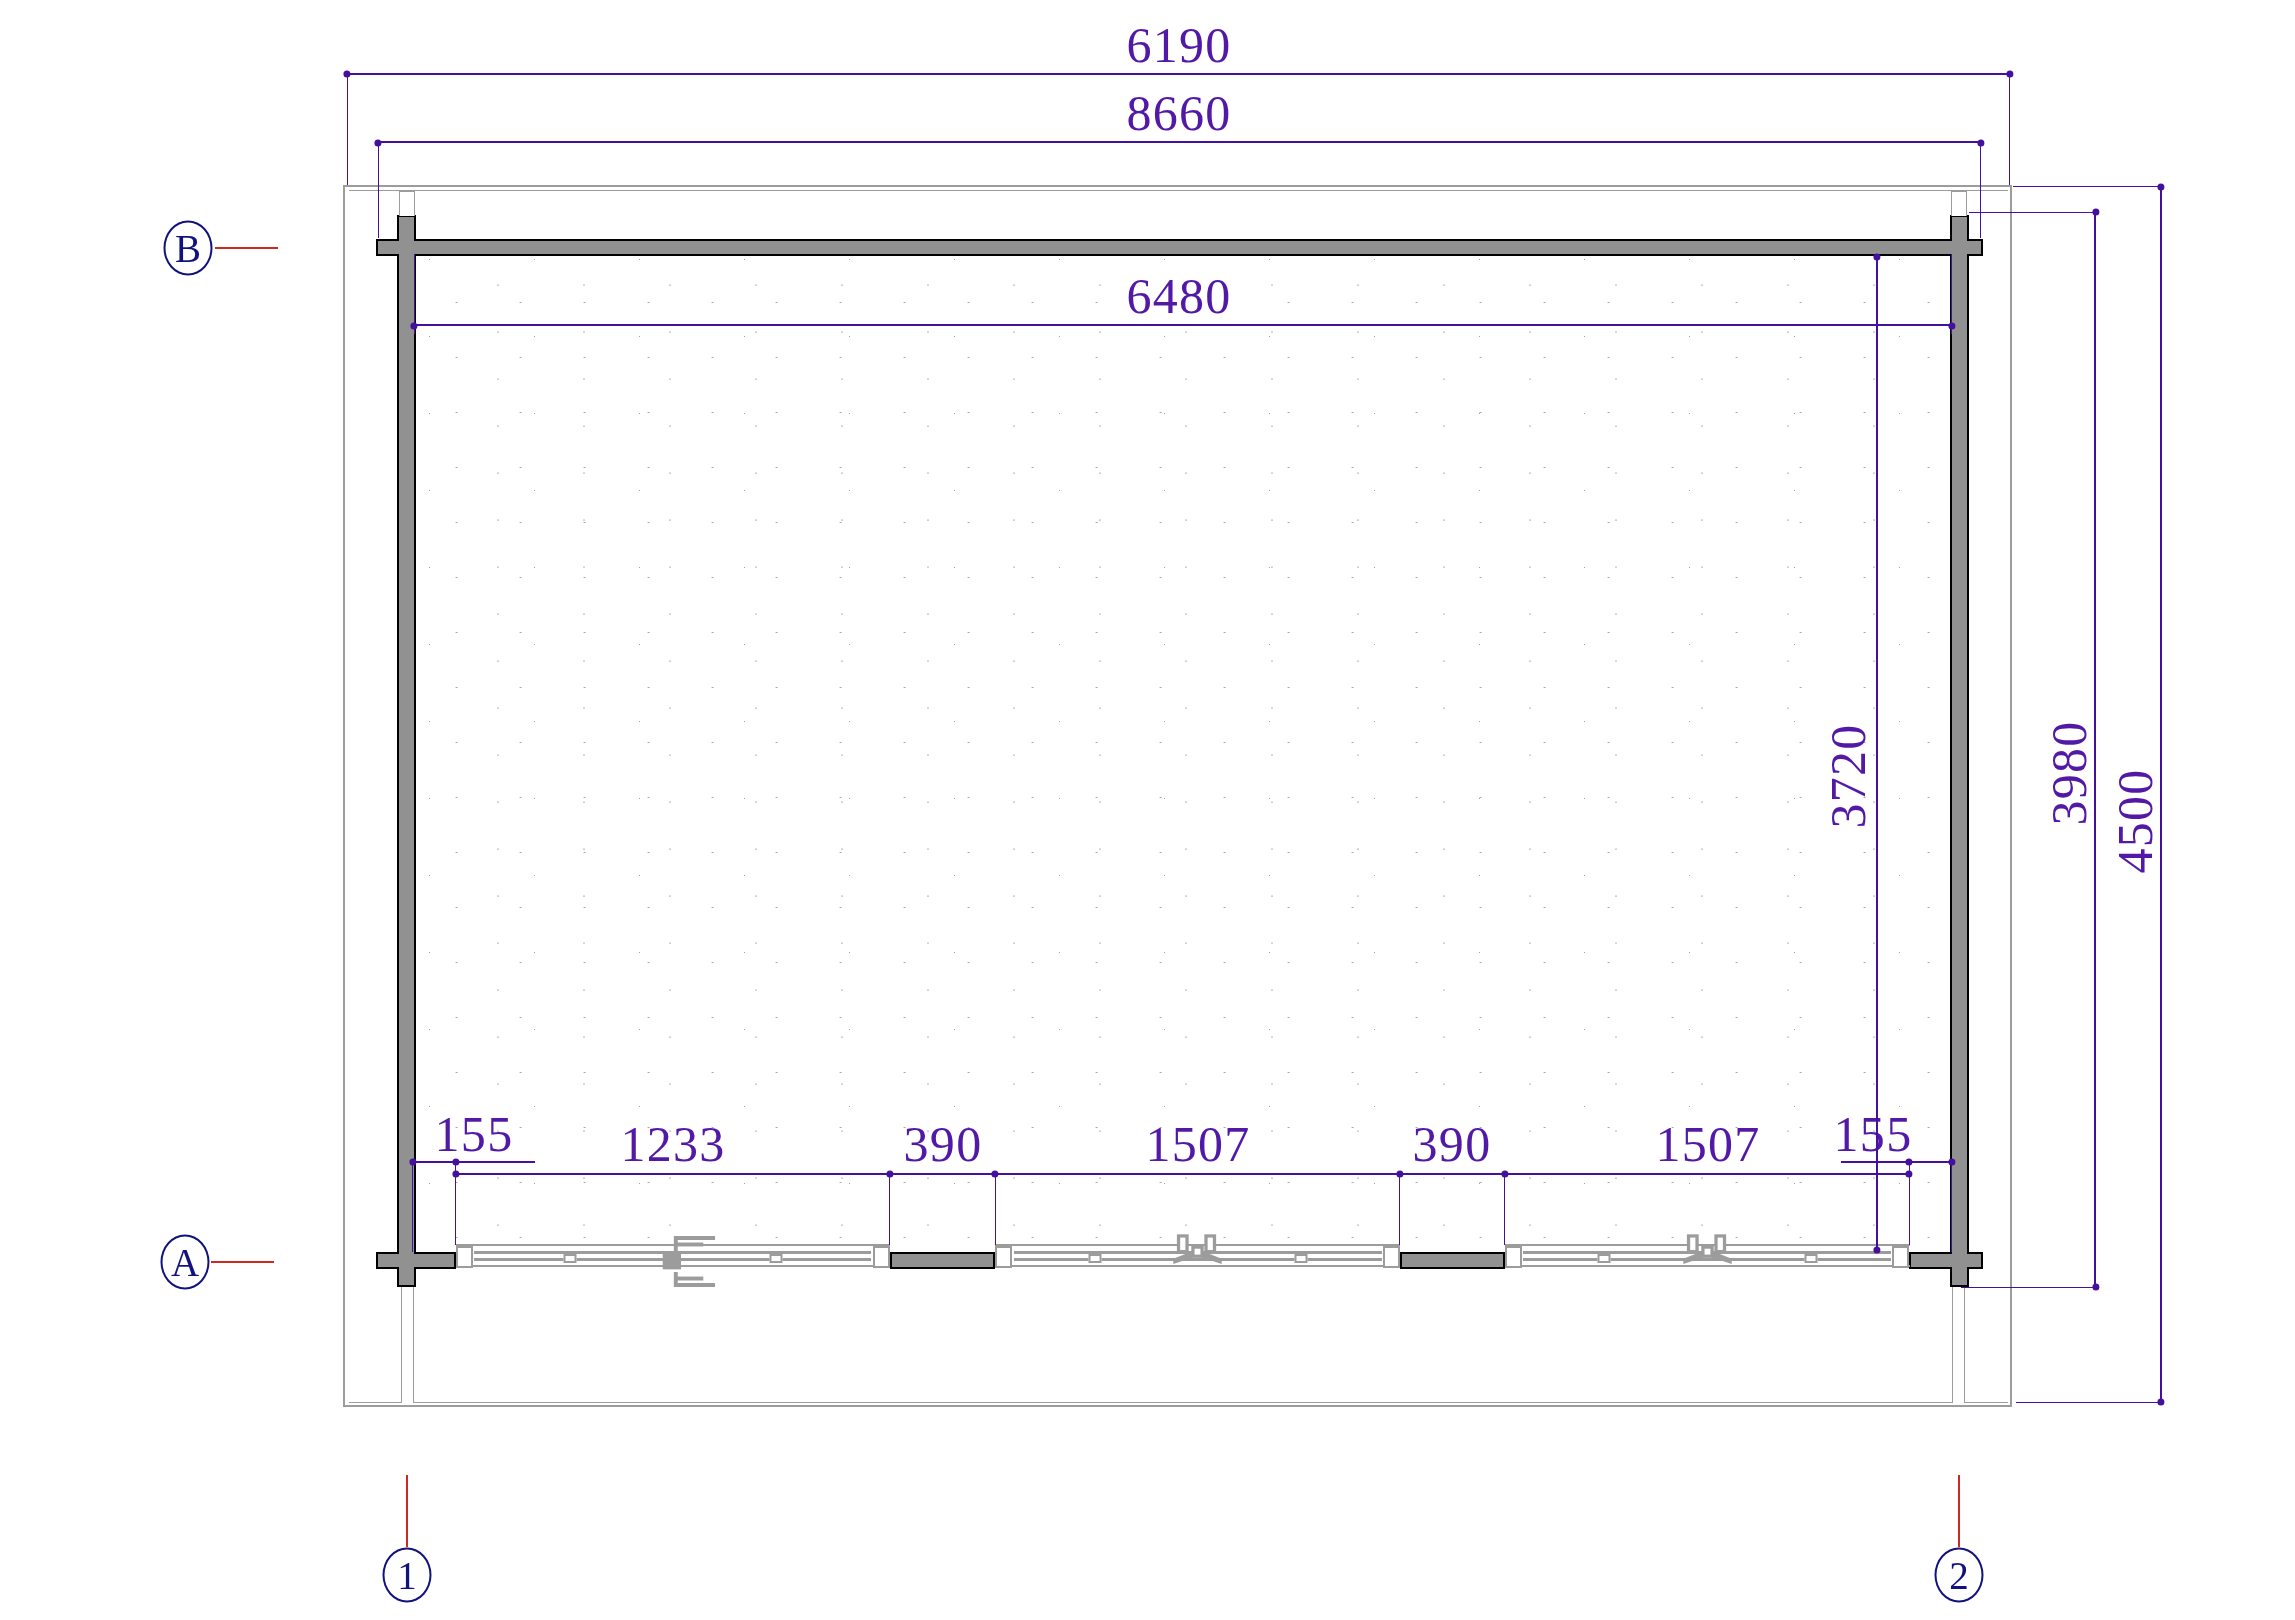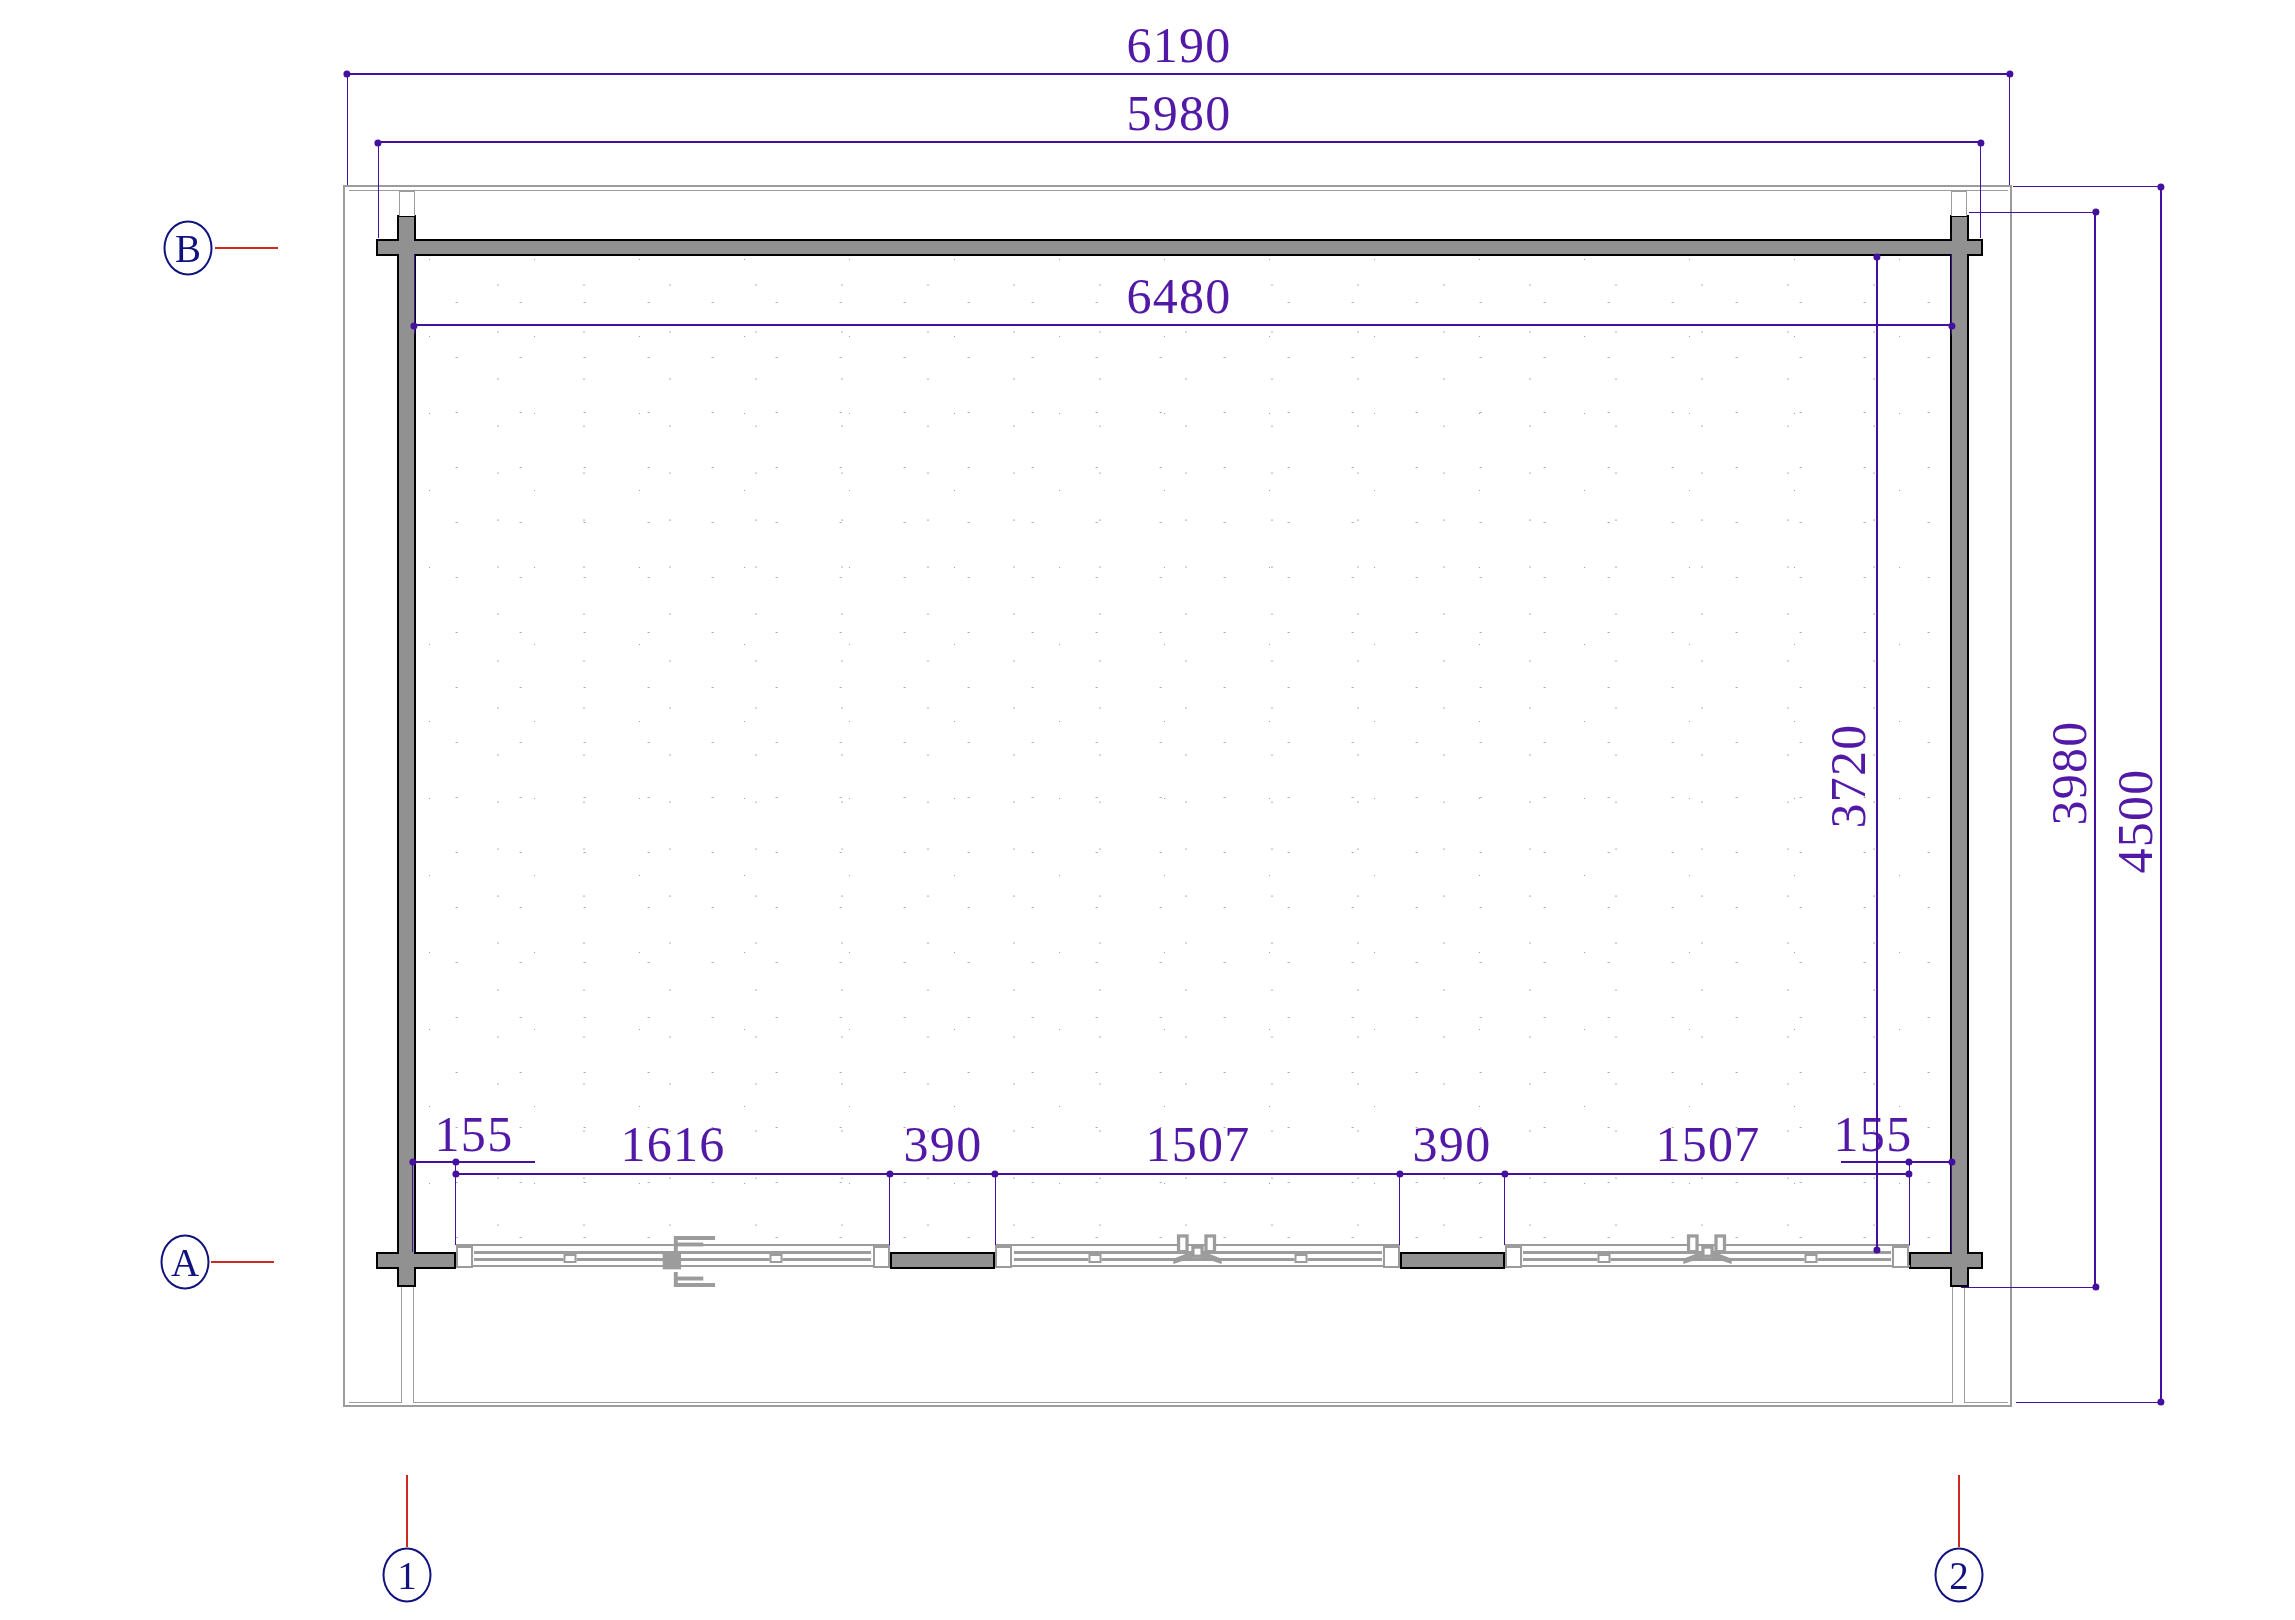--- a/index.html
+++ b/index.html
@@ -142,42 +142,42 @@
   <div class="dot" style="left:2004px;top:74px;"></div>
   <div class="vline ext" style="left:341px;top:73px;height:112px;width:1.3px;"></div>
   <div class="vline ext" style="left:2003px;top:73px;height:112px;width:1.3px;"></div>
   <div class="dimtext" style="left:1173px;top:20px;">6190</div>
 
   <div class="hline" style="left:372px;top:141px;width:1602px;"></div>
   <div class="dot" style="left:372px;top:143px;"></div>
   <div class="dot" style="left:1975px;top:143px;"></div>
   <div class="vline ext" style="left:372px;top:141px;height:97px;width:1.3px;"></div>
   <div class="vline ext" style="left:1974px;top:141px;height:97px;width:1.3px;"></div>
-  <div class="dimtext" style="left:1173px;top:88px;">5980</div>
+  <div class="dimtext" style="left:1173px;top:88px;">8660</div>
 
   <div class="hline" style="left:408px;top:324px;width:1537px;"></div>
   <div class="dot" style="left:408px;top:326px;"></div>
   <div class="dot" style="left:1946px;top:326px;"></div>
   <div class="vline ext" style="left:408px;top:254px;height:80px;width:1.3px;"></div>
   <div class="vline ext" style="left:1945px;top:254px;height:80px;width:1.3px;"></div>
   <div class="dimtext" style="left:1173px;top:271px;">6480</div>
 
   <div class="hline" style="left:407px;top:1161px;width:122px;"></div>
   <div class="dot" style="left:407px;top:1162px;"></div>
   <div class="dot" style="left:450px;top:1162px;"></div>
   <div class="dimtext" style="left:468px;top:1109px;">155</div>
 
   <div class="hline" style="left:450px;top:1173px;width:1454px;"></div>
   <div class="dot" style="left:450px;top:1174px;"></div>
   <div class="dot" style="left:884px;top:1174px;"></div>
   <div class="dot" style="left:989px;top:1174px;"></div>
   <div class="dot" style="left:1394px;top:1174px;"></div>
   <div class="dot" style="left:1499px;top:1174px;"></div>
   <div class="dot" style="left:1903px;top:1174px;"></div>
-  <div class="dimtext" style="left:667px;top:1119px;">1616</div>
+  <div class="dimtext" style="left:667px;top:1119px;">1233</div>
   <div class="dimtext" style="left:937px;top:1119px;">390</div>
   <div class="dimtext" style="left:1192px;top:1119px;">1507</div>
   <div class="dimtext" style="left:1446px;top:1119px;">390</div>
   <div class="dimtext" style="left:1702px;top:1119px;">1507</div>
 
   <div class="hline" style="left:1835px;top:1161px;width:110px;"></div>
   <div class="dot" style="left:1903px;top:1162px;"></div>
   <div class="dot" style="left:1946px;top:1162px;"></div>
   <div class="dimtext" style="left:1867px;top:1109px;">155</div>
 

